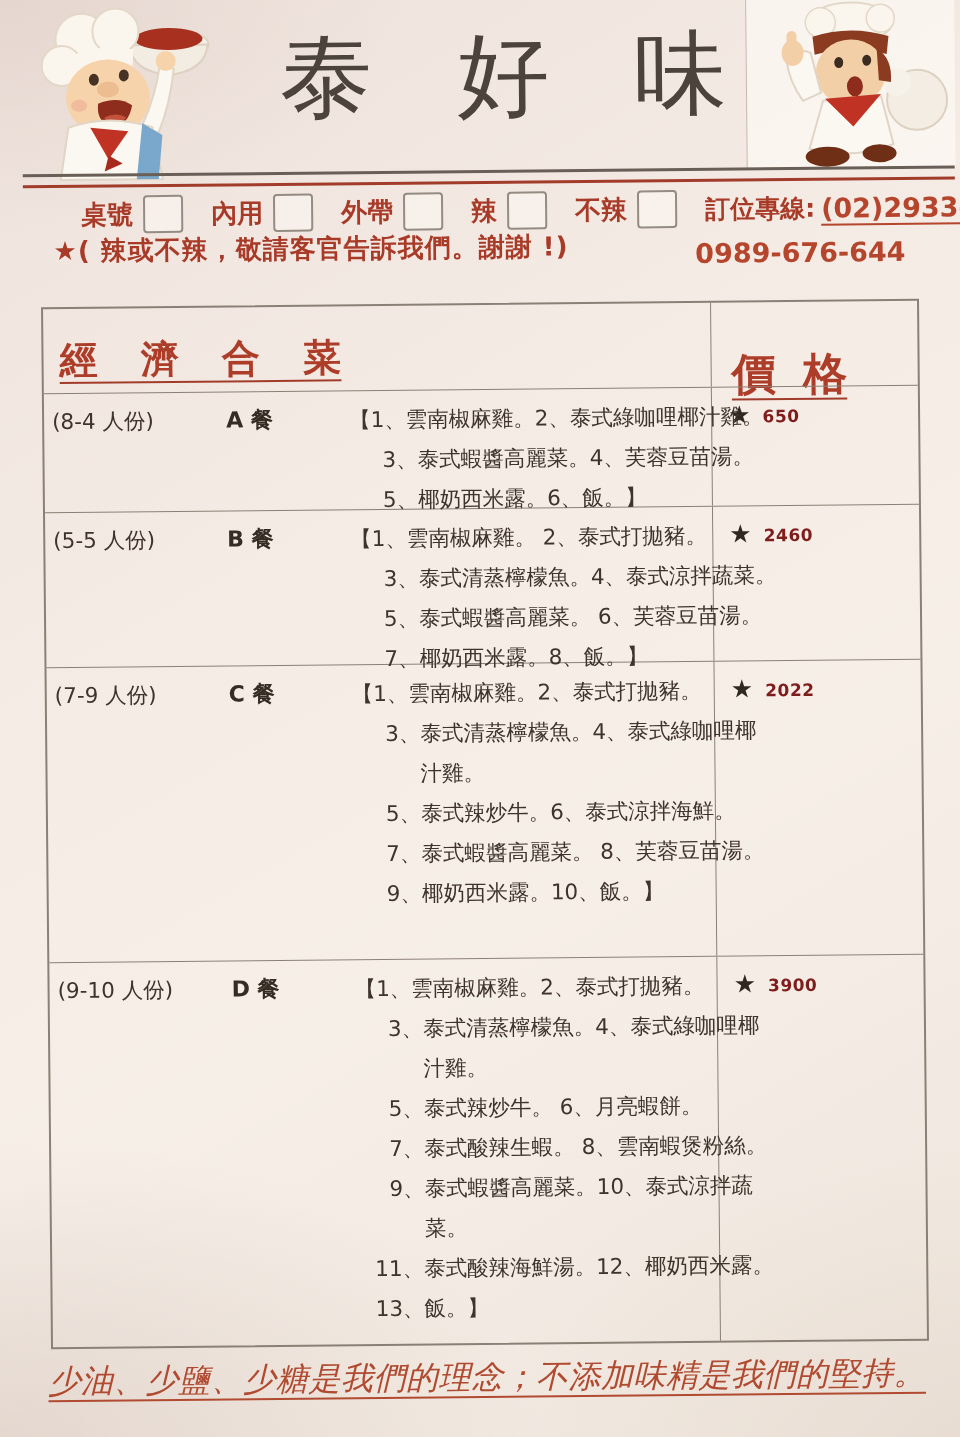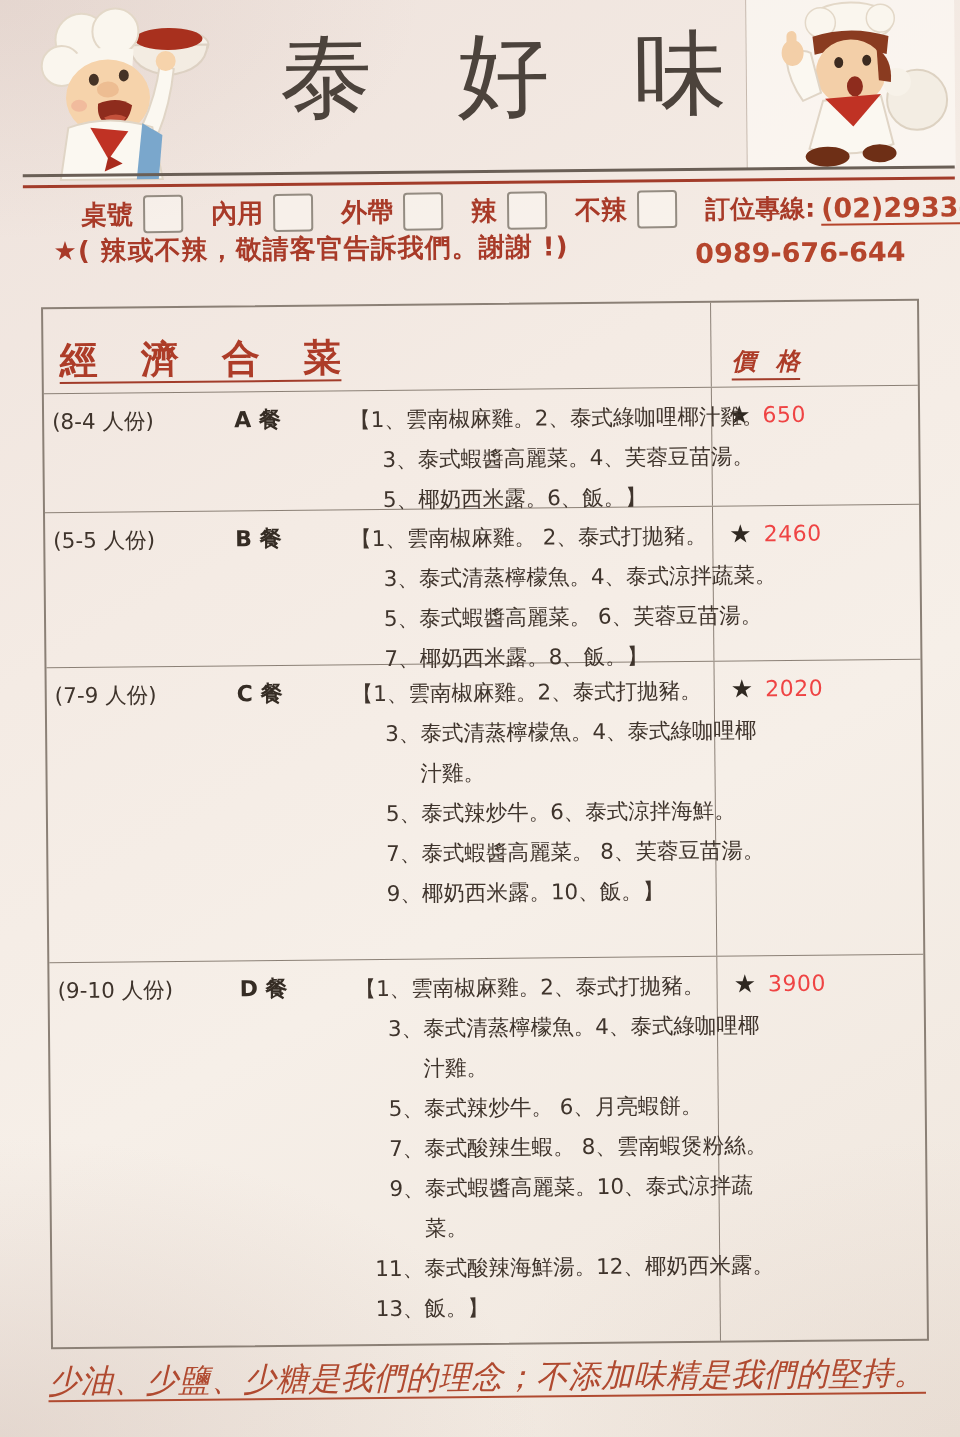--- a/index.html
+++ b/index.html
@@ -44,30 +44,30 @@
   .cell-left{width:668px;flex:none;border-right:1.5px solid #8b8076;position:relative;box-sizing:border-box;}
   .cell-right{flex:1;padding:13px 0 0 16px;box-sizing:border-box;}
   .r-head{height:84px;flex:none;}
   .r-a{height:119px;flex:none;}
   .r-b{height:155px;flex:none;}
   .r-c{height:295px;flex:none;}
   .r-d{flex:1;}
   .hdr-red{font-family:"DejaVu Serif","Liberation Serif",serif;color:#ad3c28;font-weight:700;
     text-decoration:underline;text-decoration-thickness:2px;text-decoration-color:#a23c2a;text-underline-offset:9px;}
   .hdr-combo{display:inline-block;margin:26px 0 0 16px;font-size:38px;word-spacing:30px;white-space:nowrap;}
-  .hdr-price{display:inline-block;margin:30px 0 0 4px;font-size:24px;word-spacing:12px;white-space:nowrap;font-style:italic;}
+  .hdr-price{display:inline-block;margin:30px 0 0 4px;font-size:44px;word-spacing:12px;white-space:nowrap;}
   .serving{position:absolute;left:8px;top:13px;font-size:21.5px;color:#3f342c;white-space:nowrap;}
-  .meal{position:absolute;left:190px;top:13px;font-size:22px;font-weight:700;color:#352c24;white-space:nowrap;}
+  .meal{position:absolute;left:182px;top:13px;font-size:22px;font-weight:700;color:#352c24;white-space:nowrap;}
   .items{margin:9px 0 0 305px;font-size:21.5px;line-height:40px;color:#3f342c;white-space:nowrap;}
   .line{white-space:nowrap;}
   .line.n{margin-left:33px;}  
   .line.c{margin-left:68px;}  
   .line.w{margin-left:18px;}  
   .price-star{font-size:25px;color:#2f2821;margin-right:12px;vertical-align:-1px;}
-  .price-num{font-size:22px;font-weight:400;color:#ef4444;letter-spacing:.5px;}
+  .price-num{font-size:17px;font-weight:700;color:#7f1d1d;letter-spacing:.5px;}
 
   
   .slogan{position:absolute;left:42px;top:1356px;width:900px;
     font-family:"DejaVu Serif","Liberation Serif",serif;font-style:italic;
     font-size:32px;color:#b04a30;letter-spacing:.5px;white-space:nowrap;
     text-decoration:underline;text-decoration-thickness:2px;text-underline-offset:8px;}
 </style>
 </head>
 <body>
 
@@ -195,21 +195,21 @@
         <div class="items">
           <div class="line">【1、雲南椒麻雞。2、泰式打拋豬。</div>
           <div class="line n">3、泰式清蒸檸檬魚。4、泰式綠咖哩椰</div>
           <div class="line c">汁雞。</div>
           <div class="line n">5、泰式辣炒牛。6、泰式涼拌海鮮。</div>
           <div class="line n">7、泰式蝦醬高麗菜。 8、芙蓉豆苗湯。</div>
           <div class="line n">9、椰奶西米露。10、飯。】</div>
         </div>
       </div>
       <div class="cell-right">
-        <span class="price-star">★</span><span class="price-num">2020</span>
+        <span class="price-star">★</span><span class="price-num">2022</span>
       </div>
     </div>
 
     <div class="row r-d">
       <div class="cell-left">
         <span class="serving">(9-10 人份)</span>
         <span class="meal">D 餐</span>
         <div class="items">
           <div class="line">【1、雲南椒麻雞。2、泰式打拋豬。</div>
           <div class="line n">3、泰式清蒸檸檬魚。4、泰式綠咖哩椰</div>

